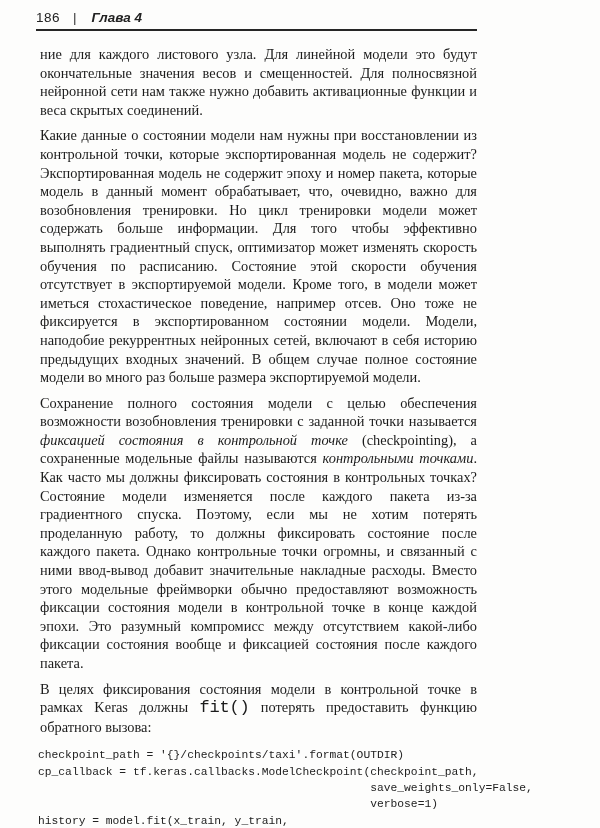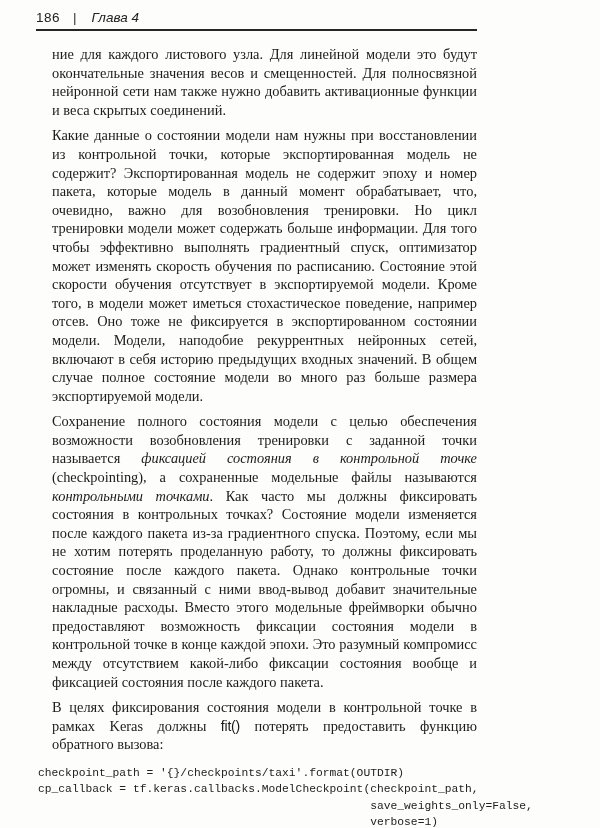--- a/index.html
+++ b/index.html
@@ -25,35 +25,35 @@
     font-family: "Liberation Sans", sans-serif;
     font-size: 13.5px;
     line-height: 13px;
     font-weight: 500;
     border-bottom: 2px solid #262626;
     padding-bottom: 5px;
     color: #222;
   }
   .pgnum { margin-right: 13px; letter-spacing: 0.5px; }
   .sep   { margin-right: 15px; font-weight: 300; color: #333; }
-  .chapter { font-style: italic; }
+  .chapter { font-style: italic; font-weight: bold; }
   main { margin-top: 14px; }
   p.body-text {
-    margin: 0 0 7px 16px;
+    margin: 0 0 7px 4px;
     font-family: "Liberation Serif", serif;
     font-size: 14.4px;
     line-height: 18.6px;
     text-align: justify;
     hyphens: auto;
     -webkit-hyphens: auto;
   }
   p.body-text em { font-style: italic; }
   .inline-code {
-    font-family: Liberation Sans, sans-serif;
-    font-size: 14px;
+    font-family: Liberation Mono, monospace;
+    font-size: 17px;
     letter-spacing: -0.2px;
   }
   pre.code-listing {
     margin: 11px 0 16px 2px;
     font-family: "Liberation Mono", monospace;
     font-size: 11.3px;
     line-height: 16.3px;
     white-space: pre;
     color: #222;
   }

